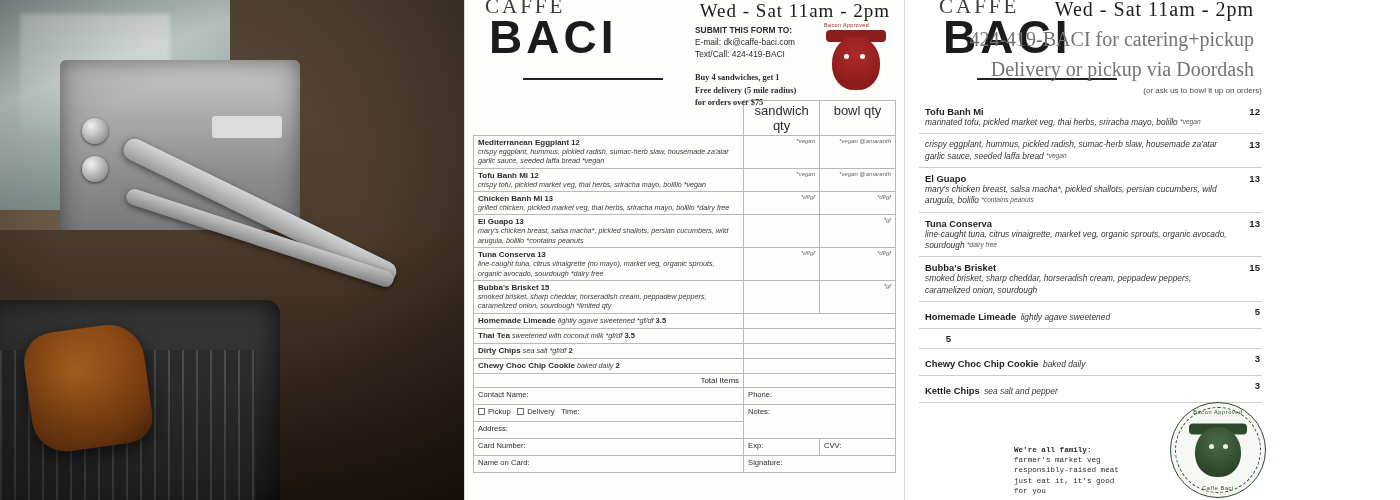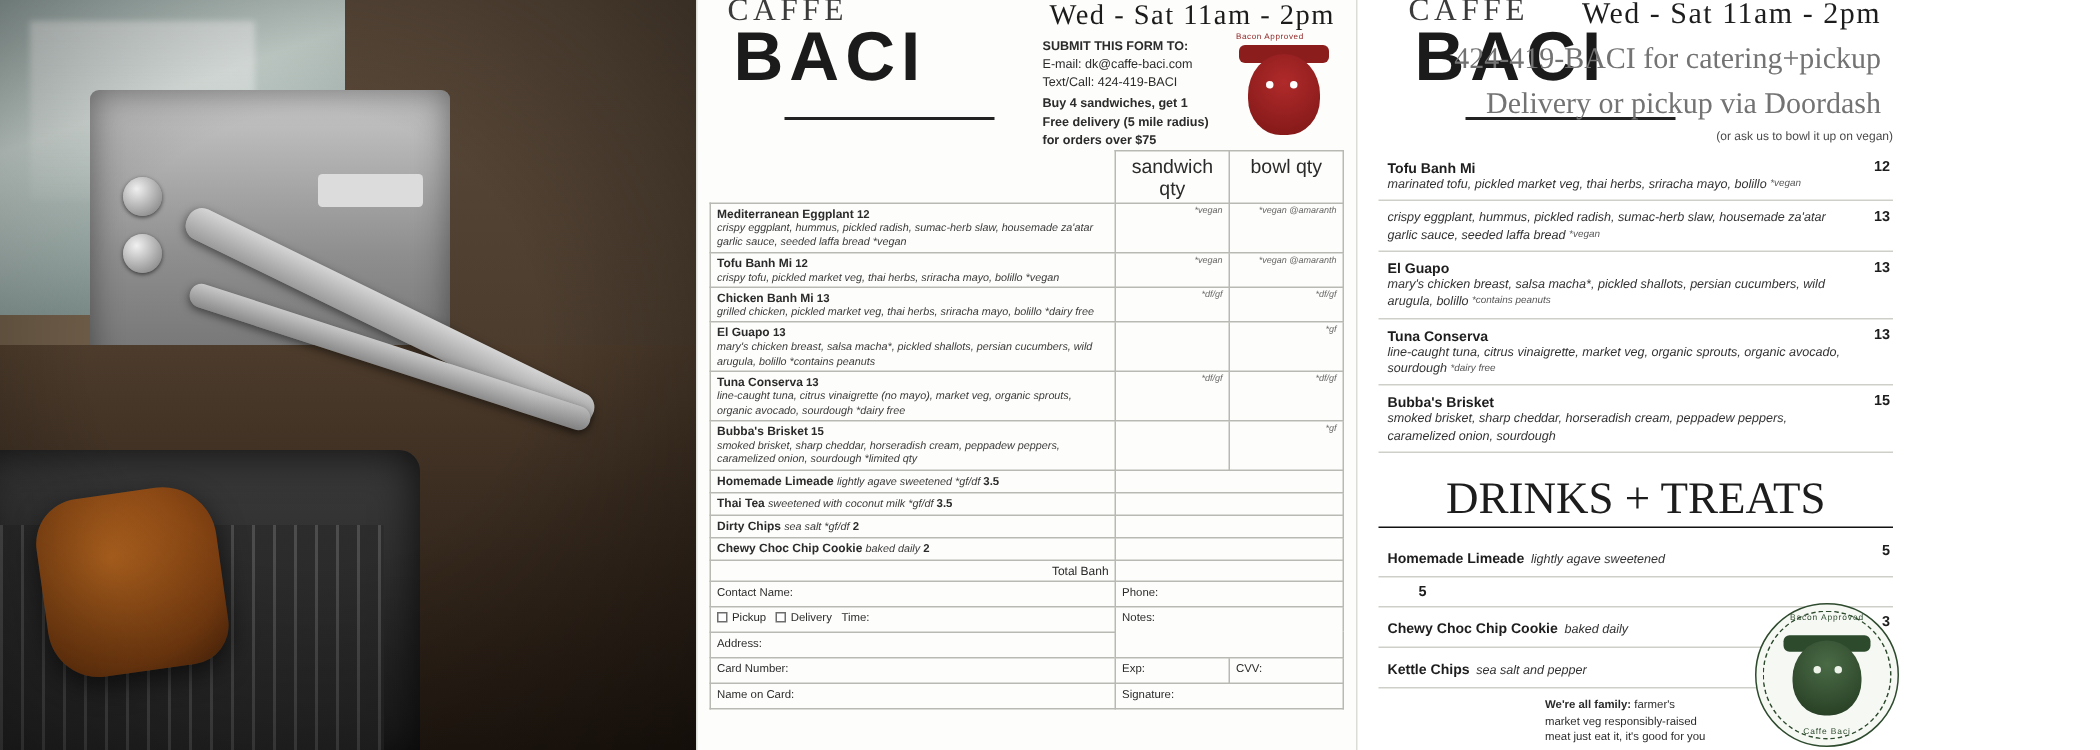--- a/index.html
+++ b/index.html
@@ -112,21 +112,21 @@
   .hours{
     position:absolute; right:6px; top:0px;
     font-family:"Liberation Serif", serif;
     font-size:19px; letter-spacing:1px; color:#1b1b1b; white-space:nowrap;
   }
   .submit-blk{
     position:absolute; left:222px; top:24px; width:140px; font-size:8.4px; line-height:1.45;
   }
   .submit-blk .t{ font-weight:bold; }
   .deal-blk{
-    position:absolute; left:222px; top:62px; width:150px; font-size:8.4px; line-height:1.5; font-weight:bold;
+    position:absolute; left:222px; top:72px; width:150px; font-size:8.4px; line-height:1.5; font-weight:bold;font-family:Liberation Serif, serif;
   }
   .mascot{
     position:absolute; right:6px; top:24px; width:66px; height:72px;
   }
   .mascot .circtext{
     position:absolute; left:0; top:-2px; font-size:5.4px; color:#8b1d1d; letter-spacing:.4px;
   }
   .mascot .face{
     position:absolute; left:8px; top:12px; width:48px; height:54px;
     background:radial-gradient(circle at 50% 35%, #b02a2a, #7d1616);
@@ -203,22 +203,22 @@
   .m-item .ds{ font-style:italic; font-size:8.4px; color:#333; line-height:1.35; }
   .m-item .pr{ font-weight:bold; font-size:9.6px; width:26px; text-align:right; }
   .m-item.drink{ padding:4px 2px 4px 6px; }
   .sup{ font-size:6.6px; vertical-align:1px; color:#555; font-style:italic; }
 
   .drinks-title{
     font-family:"Liberation Serif", serif; font-size:30px; text-align:center;
     border-bottom:1px solid #111; margin:14px 0 6px 0; padding-bottom:1px;
   }
   .footer-note{
-    position:absolute; right:136px; bottom:4px; width:110px;
-    font-size:7.6px; line-height:1.35; color:#2b2b2b;
+    position:absolute; right:152px; bottom:4px; width:110px;
+    font-size:7.6px; line-height:1.35; color:#2b2b2b;font-family:Liberation Mono, monospace;
   }
   .footer-note b{ font-weight:bold; }
   .stamp{
     position:absolute; right:10px; bottom:2px; width:96px; height:96px;
     border:1px solid #2d4a2d; border-radius:50%;
     background:#f6f8f4;
   }
   .stamp .ring{
     position:absolute; inset:4px; border:1px dashed #2d4a2d; border-radius:50%;
   }
@@ -413,21 +413,21 @@
       <tr class="drink-row">
         <td>
           <span class="item-name">Chewy Choc Chip Cookie</span>
           <span class="item-desc">baked daily</span>
           <span class="price">2</span>
         </td>
         <td colspan="2"></td>
       </tr>
 
       <tr class="total-row">
-        <td style="text-align:right">Total Banh</td>
+        <td style="text-align:right">Total Items</td>
         <td class="box" colspan="2"></td>
       </tr>
 
       <tr class="fields">
         <td><span>Contact Name:</span></td>
         <td colspan="2"><span>Phone:</span></td>
       </tr>
       <tr class="fields">
         <td>
           <span class="cbx"></span><span>Pickup</span>
@@ -458,21 +458,21 @@
       <div class="m-logo-caffe">CAFFE</div>
       <div class="m-logo-baci">BACI</div>
       <div class="m-underline"></div>
       <div class="m-hours">Wed - Sat 11am - 2pm</div>
       <div class="m-sub">
         <div>424-419-BACI for catering+pickup</div>
         <div>Delivery or pickup via Doordash</div>
       </div>
     </div>
 
-    <div class="sec-note">(or ask us to bowl it up on vegan)</div>
+    <div class="sec-note">(or ask us to bowl it up on orders)</div>
 
     <div class="m-item">
       <div class="txt">
         <div class="nm">Tofu Banh Mi</div>
         <div class="ds">
           <span>marinated tofu, pickled market veg, thai herbs, sriracha mayo, bolillo</span>
           <span class="sup">*vegan</span>
         </div>
       </div>
       <div class="pr">12</div>
@@ -514,21 +514,20 @@
       <div class="txt">
         <div class="nm">Bubba's Brisket</div>
         <div class="ds">
           <span>smoked brisket, sharp cheddar, horseradish cream, peppadew peppers, caramelized onion, sourdough</span>
           <span class="sup"></span>
         </div>
       </div>
       <div class="pr">15</div>
     </div>
 
-    <div class="drinks-title">DRINKS + TREATS</div>
 
     <div class="m-item drink">
       <div class="txt">
         <span class="nm">Homemade Limeade</span>
         <span class="ds">lightly agave sweetened</span>
       </div>
       <div class="pr">5</div>
     </div>
 
     <div class="m-item drink">

